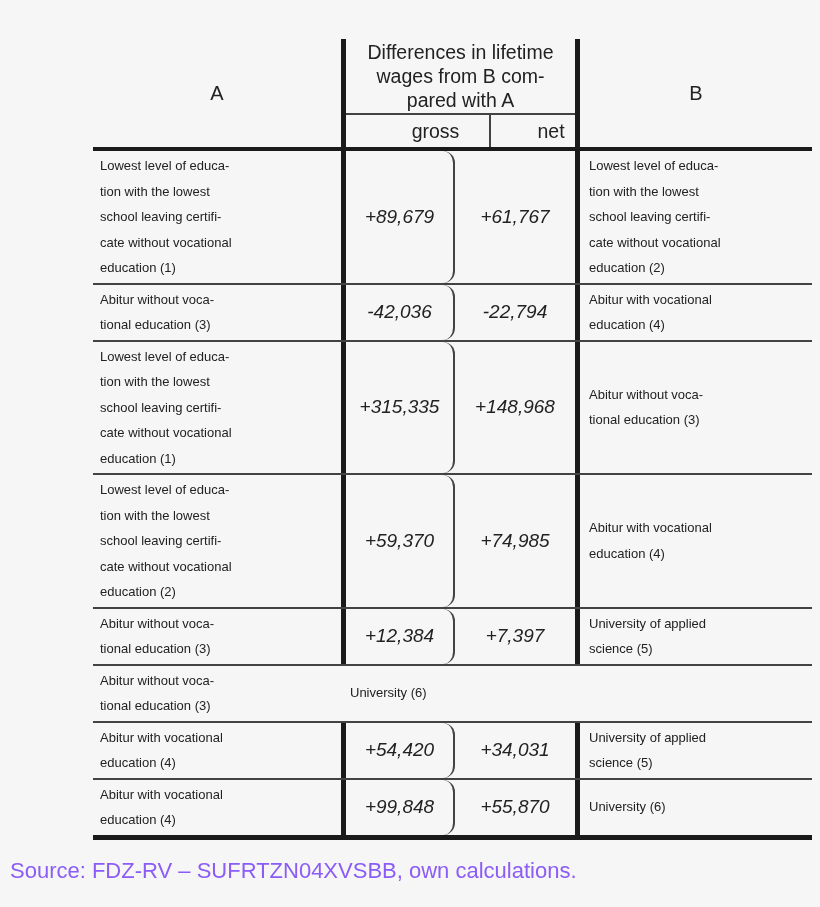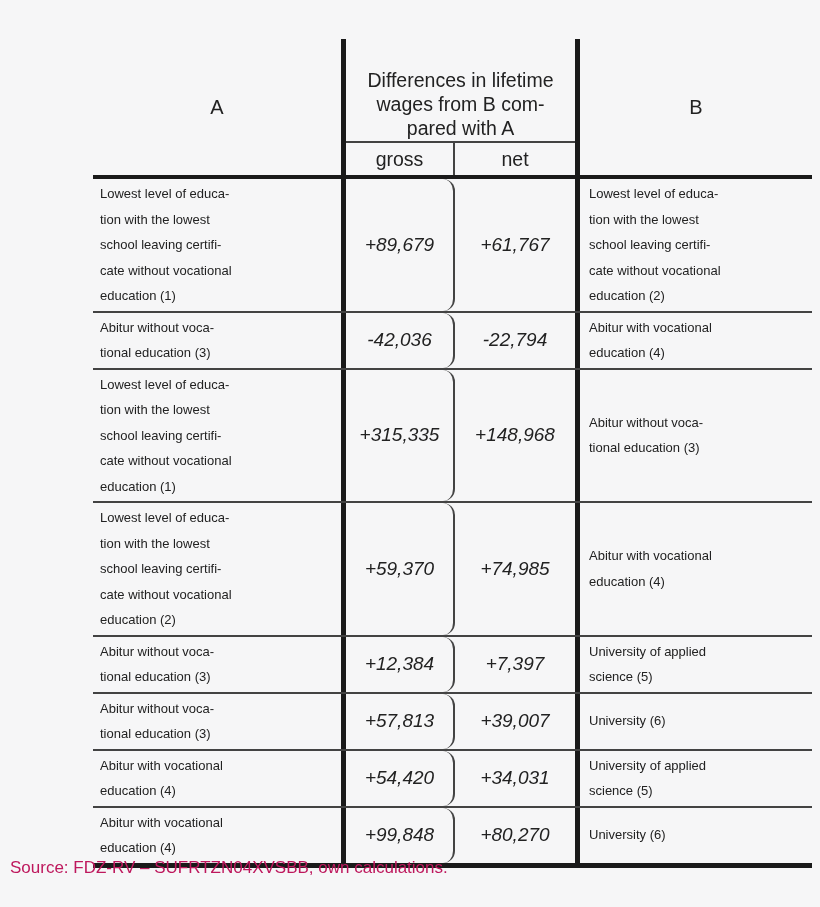--- a/index.html
+++ b/index.html
@@ -17,23 +17,22 @@
   }
 
   
   .hdr { display: grid; grid-template-columns: 248px 239px 232px; border-bottom: 4px solid #1a1a1a; }
   .hdr-a, .hdr-b { display: flex; align-items: center; justify-content: center; font-size: 20px; }
   .hdr-mid { border-left: 5px solid #1a1a1a; border-right: 5px solid #1a1a1a; }
   .diff-title {
     height: 74px; padding-top: 1px;
     text-align: center; font-size: 19.5px; line-height: 24px;
     white-space: pre-line;
-    margin-top: 28px;
   }
-  .gn-row { display: grid; grid-template-columns: 109px 120px; border-top: 2px solid #434343; height: 34px; }
+  .gn-row { display: grid; grid-template-columns: 109px 120px; border-top: 2px solid #434343; height: 34px; padding-left: 36px; }
   .gn-cell { display: flex; align-items: center; justify-content: center; font-size: 19.5px; }
   .gn-cell.gross { border-right: 2px solid #434343; }
 
   
   .row { display: grid; grid-template-columns: 248px 239px 232px; border-bottom: 2px solid #434343; }
   .row:last-child { border-bottom: none; }
   .cell {
     display: flex; align-items: center;
     font-size: 13px; line-height: 25.5px; white-space: pre-line;
     padding: 2px 2px 2px 7px;
@@ -44,21 +43,21 @@
     border-left: 5px solid #1a1a1a; border-right: 5px solid #1a1a1a;
   }
   .num {
     display: flex; align-items: center; justify-content: center;
     font-style: italic; font-size: 19px; border-radius: 12px;
   }
   .num.gross { border-right: 2px solid #434343; }
 
   .source {
     position: absolute; left: 10px; top: 858px;
-    font-size: 17px; color: #be185d;
+    font-size: 22px; color: #8b5cf6;
   }
 </style>
 </head>
 <body>
 
 <div class="page">
 
   <div class="tbl">
 
     <div class="hdr">
@@ -138,44 +137,40 @@
         <div class="num gross">+12,384</div>
         <div class="num">+7,397</div>
       </div>
       <div class="cell b">University of applied
 science (5)</div>
     </div>
 
     <div class="row">
       <div class="cell a">Abitur without voca-
 tional education (3)</div>
-      <div class="mid">
-        <div class="num gross">+57,813</div>
-        <div class="num">+39,007</div>
-      </div>
       <div class="cell b">University (6)</div>
     </div>
 
     <div class="row">
       <div class="cell a">Abitur with vocational
 education (4)</div>
       <div class="mid">
         <div class="num gross">+54,420</div>
         <div class="num">+34,031</div>
       </div>
       <div class="cell b">University of applied
 science (5)</div>
     </div>
 
     <div class="row">
       <div class="cell a">Abitur with vocational
 education (4)</div>
       <div class="mid">
         <div class="num gross">+99,848</div>
-        <div class="num">+80,270</div>
+        <div class="num">+55,870</div>
       </div>
       <div class="cell b">University (6)</div>
     </div>
 
   </div>
 
   <div class="source">Source: FDZ-RV – SUFRTZN04XVSBB, own calculations.</div>
 
 </div>
 

